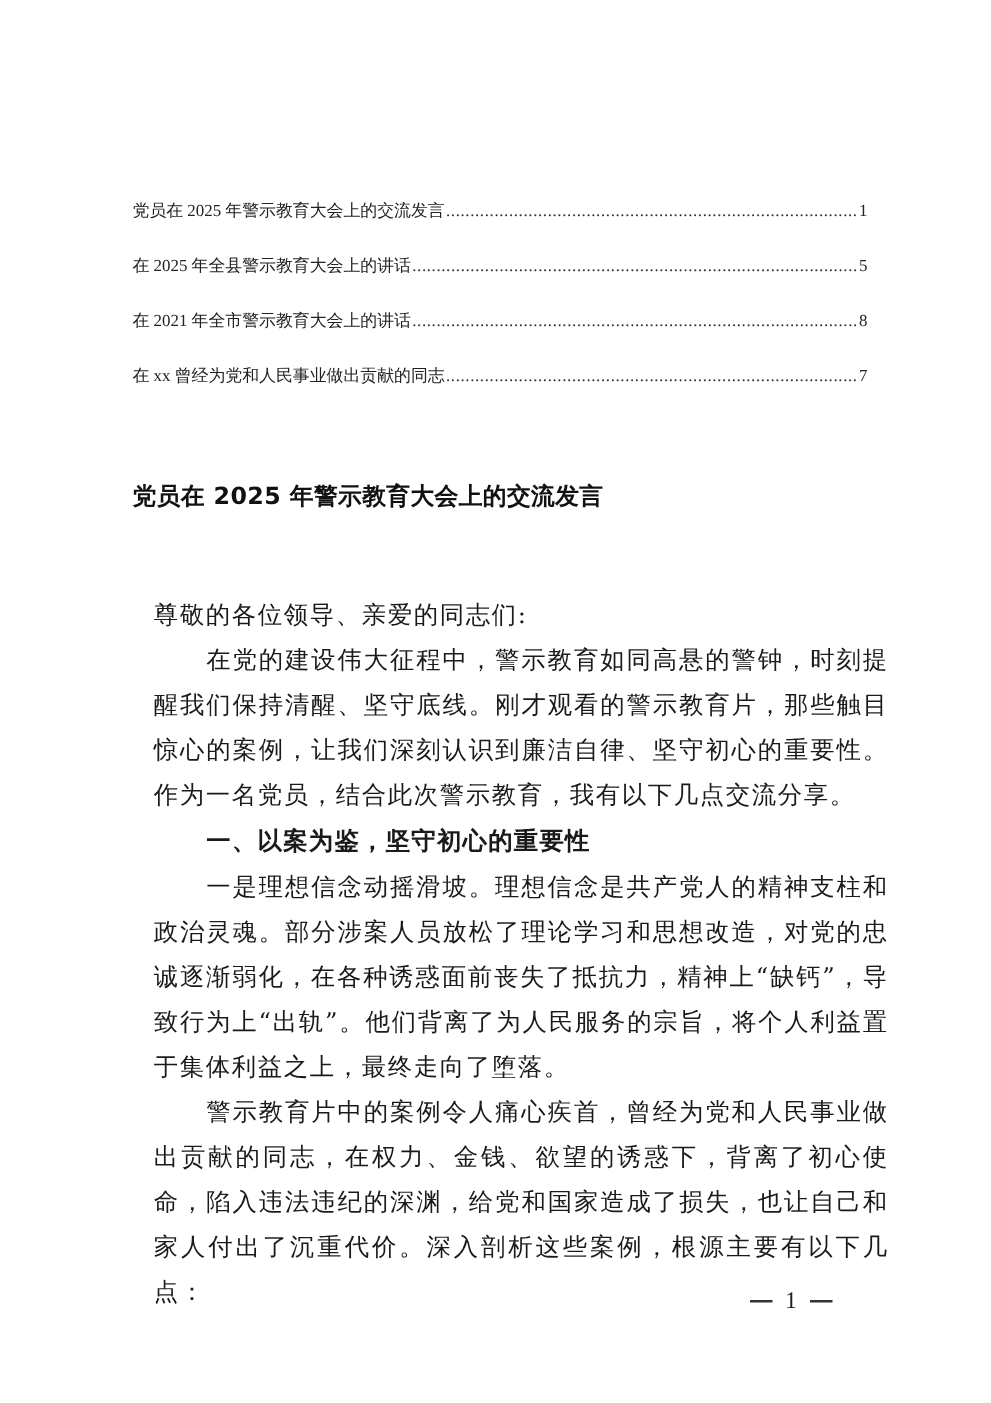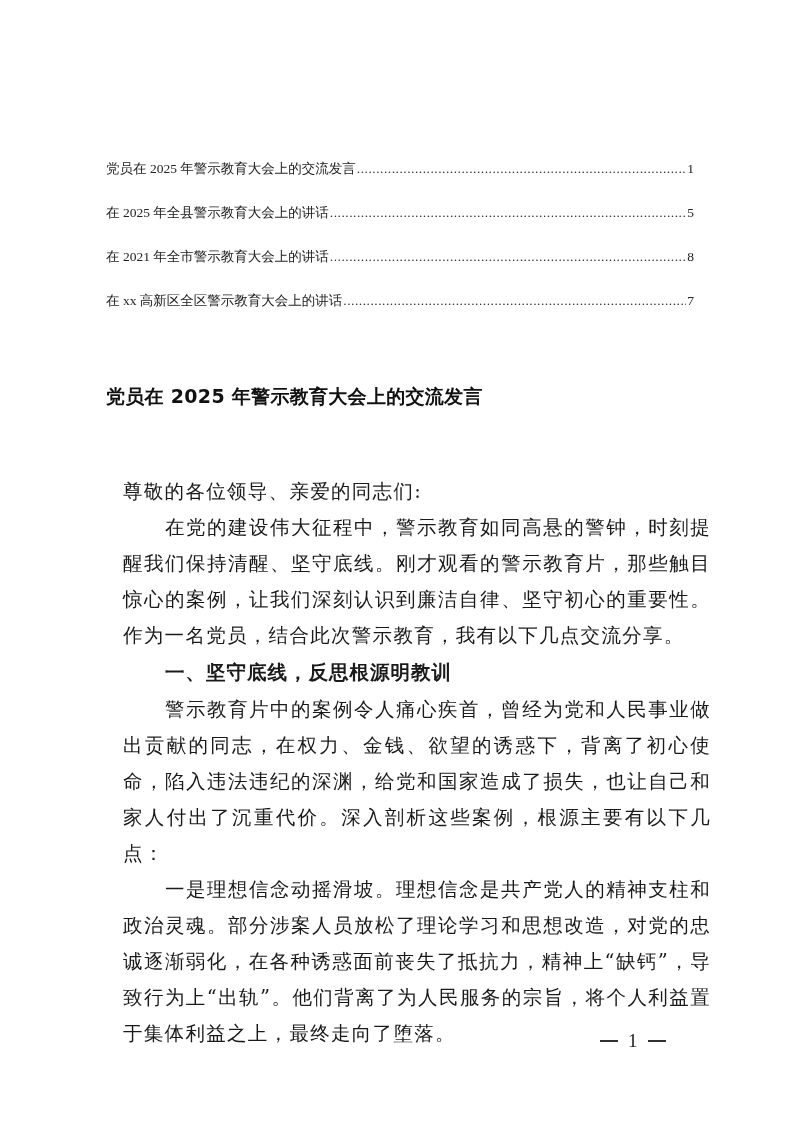--- a/index.html
+++ b/index.html
@@ -57,34 +57,34 @@
       <span class="toc-title">在 2025 年全县警示教育大会上的讲话</span>
       <span class="toc-dots"></span>
       <span class="toc-page">5</span>
     </div>
     <div class="toc-row">
       <span class="toc-title">在 2021 年全市警示教育大会上的讲话</span>
       <span class="toc-dots"></span>
       <span class="toc-page">8</span>
     </div>
     <div class="toc-row">
-      <span class="toc-title">在 xx 高新区全区警示教育大会上的讲话</span>
+      <span class="toc-title">在 xx 曾经为党和人民事业做出贡献的同志</span>
       <span class="toc-dots"></span>
       <span class="toc-page">7</span>
     </div>
   </div>
 
   <h1 class="doc-title">党员在 2025 年警示教育大会上的交流发言</h1>
 
   <div class="body-text">
     <p>尊敬的各位领导、亲爱的同志们:</p>
     <p class="indent">在党的建设伟大征程中，警示教育如同高悬的警钟，时刻提醒我们保持清醒、坚守底线。刚才观看的警示教育片，那些触目惊心的案例，让我们深刻认识到廉洁自律、坚守初心的重要性。作为一名党员，结合此次警示教育，我有以下几点交流分享。</p>
-    <p class="section-heading">一、坚守底线，反思根源明教训</p>
+    <p class="section-heading">一、以案为鉴，坚守初心的重要性</p>
+    <p class="indent">一是理想信念动摇滑坡。理想信念是共产党人的精神支柱和政治灵魂。部分涉案人员放松了理论学习和思想改造，对党的忠诚逐渐弱化，在各种诱惑面前丧失了抵抗力，精神上“缺钙”，导致行为上“出轨”。他们背离了为人民服务的宗旨，将个人利益置于集体利益之上，最终走向了堕落。</p>
     <p class="indent">警示教育片中的案例令人痛心疾首，曾经为党和人民事业做出贡献的同志，在权力、金钱、欲望的诱惑下，背离了初心使命，陷入违法违纪的深渊，给党和国家造成了损失，也让自己和家人付出了沉重代价。深入剖析这些案例，根源主要有以下几点：</p>
-    <p class="indent">一是理想信念动摇滑坡。理想信念是共产党人的精神支柱和政治灵魂。部分涉案人员放松了理论学习和思想改造，对党的忠诚逐渐弱化，在各种诱惑面前丧失了抵抗力，精神上“缺钙”，导致行为上“出轨”。他们背离了为人民服务的宗旨，将个人利益置于集体利益之上，最终走向了堕落。</p>
   </div>
 
   <div class="footer-page">
     <span class="dash"></span>
     <span>1</span>
     <span class="dash"></span>
   </div>
 
 </div>
 

